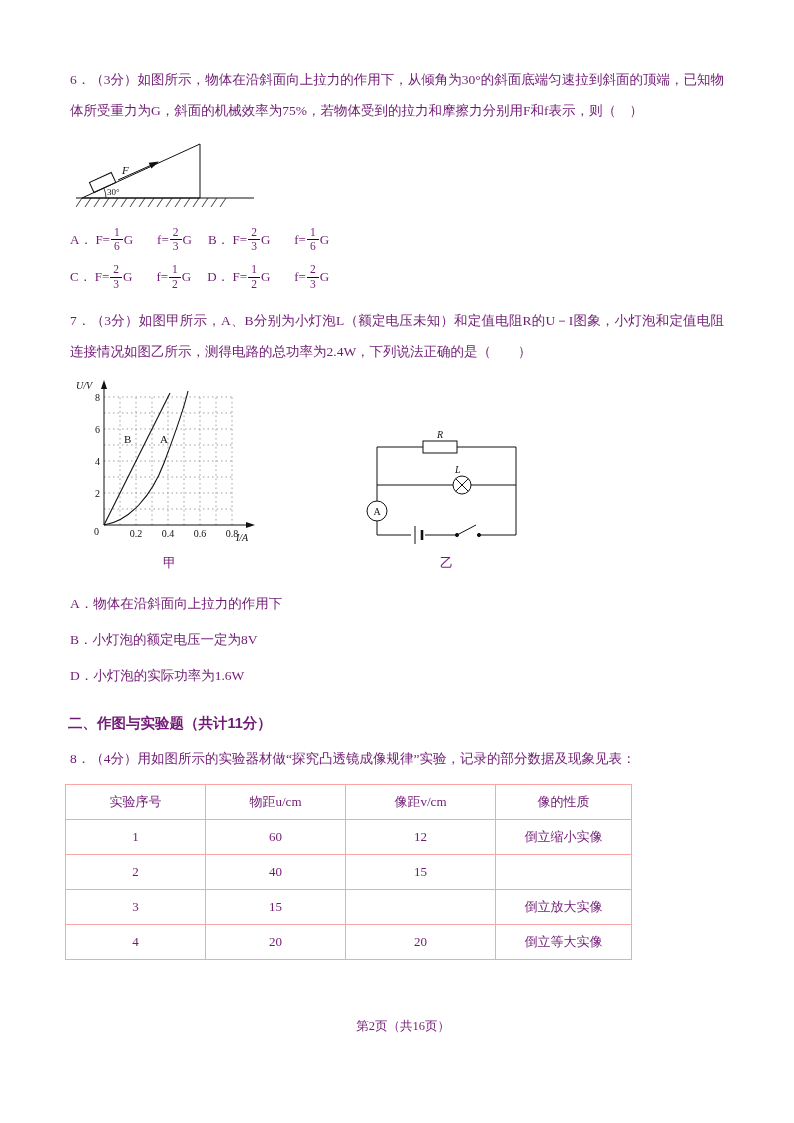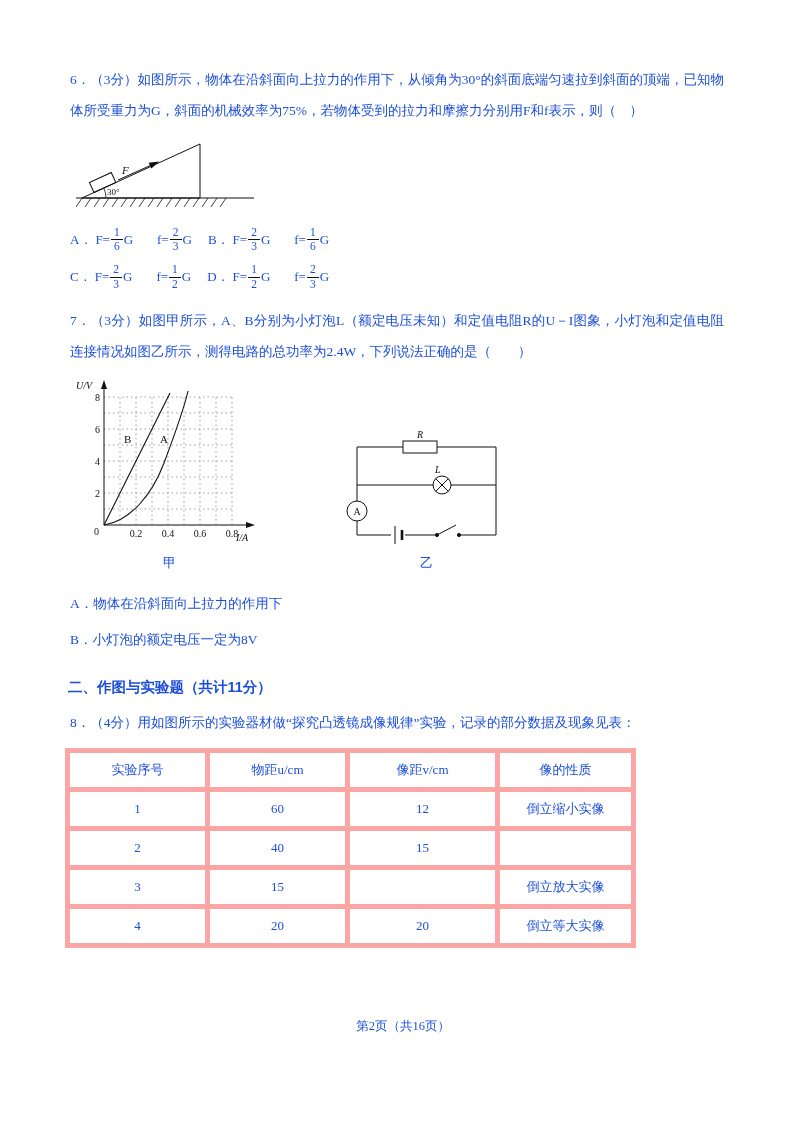--- a/index.html
+++ b/index.html
@@ -1,56 +1,56 @@
 <!DOCTYPE html>
 <html><head>
 <meta charset="utf-8">
 <style>
   html,body{margin:0;padding:0;background:#9a9a9a;}
   .page{
     width:794px;height:1123px;background:#ffffff;position:relative;
     margin:0 auto;box-sizing:border-box;padding:64px 70px 0 70px;
-    font-family:"Liberation Serif","DejaVu Serif",serif;color:#1d4ed8;
+    font-family:"Liberation Serif","DejaVu Serif",serif;color:#701a75;
   }
   .stem{font-size:13.5px;line-height:31px;text-align:justify;margin:0;}
   .q-block{margin-bottom:4px;}
 
   
   .opt-rows{margin:10px 0 14px 0;}
   .opt-row{display:flex;align-items:center;margin:2px 0 10px 0;font-size:13px;}
   .opt{display:inline-flex;align-items:center;margin-right:10px;}
   .opt-label{margin-right:3px;}
   .eq{display:inline-flex;align-items:center;margin-right:24px;}
   .eq:last-child{margin-right:6px;}
   .frac{display:inline-block;text-align:center;vertical-align:middle;margin:0 1px;font-size:11.5px;line-height:1.15;}
   .frac .num{display:block;padding:0 3px;border-bottom:1px solid #111;}
   .frac .den{display:block;padding:0 3px;}
 
   
   .fig-incline{margin:10px 0 0 6px;}
-  .figures-row{display:flex;align-items:flex-end;gap:72px;margin:8px 0 10px 2px;}
+  .figures-row{display:flex;align-items:flex-end;gap:92px;margin:8px 0 10px 2px;}
   .fig{display:flex;flex-direction:column;align-items:center;}
   .fig-caption{font-size:13px;margin-top:3px;}
   svg{display:block;}
   svg text{font-family:"Liberation Serif","DejaVu Serif",serif;fill:#111;}
 
   
   .choices{margin:14px 0 0 0;}
   .choice{font-size:13.5px;line-height:36px;margin:0;}
 
   
   .section-title{
     font-family:Liberation Sans, sans-serif;
     font-size:14.5px;font-weight:bold;margin:20px 0 10px -2px;
   }
 
   
   .qtable{border-collapse:collapse;margin:10px 0 0 -5px;}
   .qtable th,.qtable td{
-    border:5px solid #fca5a5;height:34px;text-align:center;
+    border:1px solid #fca5a5;height:34px;text-align:center;
     font-size:13px;font-weight:normal;padding:0 8px;
   }
 
   .footer{position:absolute;left:12px;right:0;top:1018px;text-align:center;font-size:12.5px;}
 </style>
 </head>
 <body>
 
 <div class="page">
 
@@ -251,20 +251,21 @@
             <line x1="98" y1="104" x2="117" y2="94"></line>
           </g>
         </svg>
         <div class="fig-caption">乙</div>
       </div>
     </div>
 
     <div class="choices">
       <p class="choice">A．物体在沿斜面向上拉力的作用下</p>
       <p class="choice">B．小灯泡的额定电压一定为8V</p>
+      <p class="choice">D．小灯泡的实际功率为1.6W</p>
     </div>
   </div>
 
   <div class="section-title">二、作图与实验题（共计11分）</div>
 
   <div class="q-block">
     <p class="stem">8．（4分）用如图所示的实验器材做“探究凸透镜成像规律”实验，记录的部分数据及现象见表：</p>
 
     <table class="qtable">
       <colgroup>

